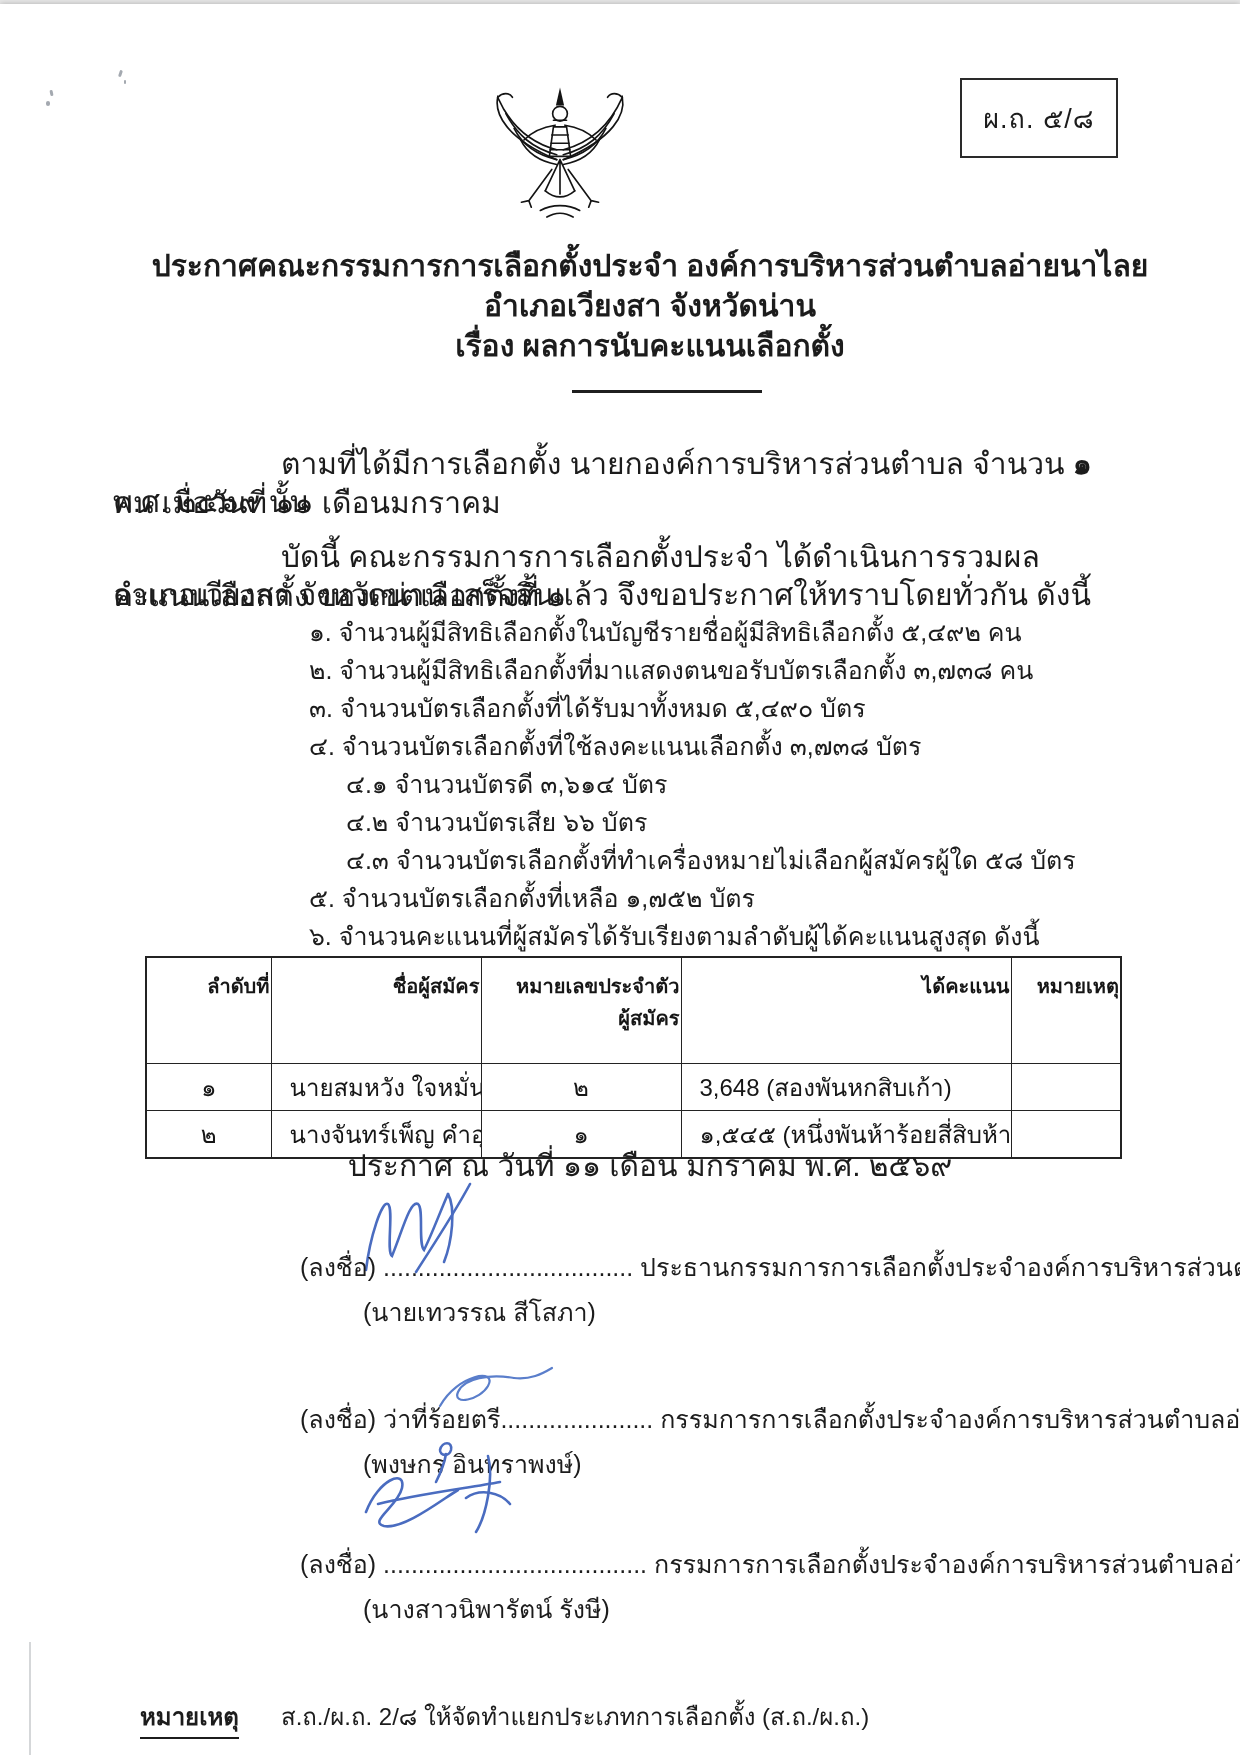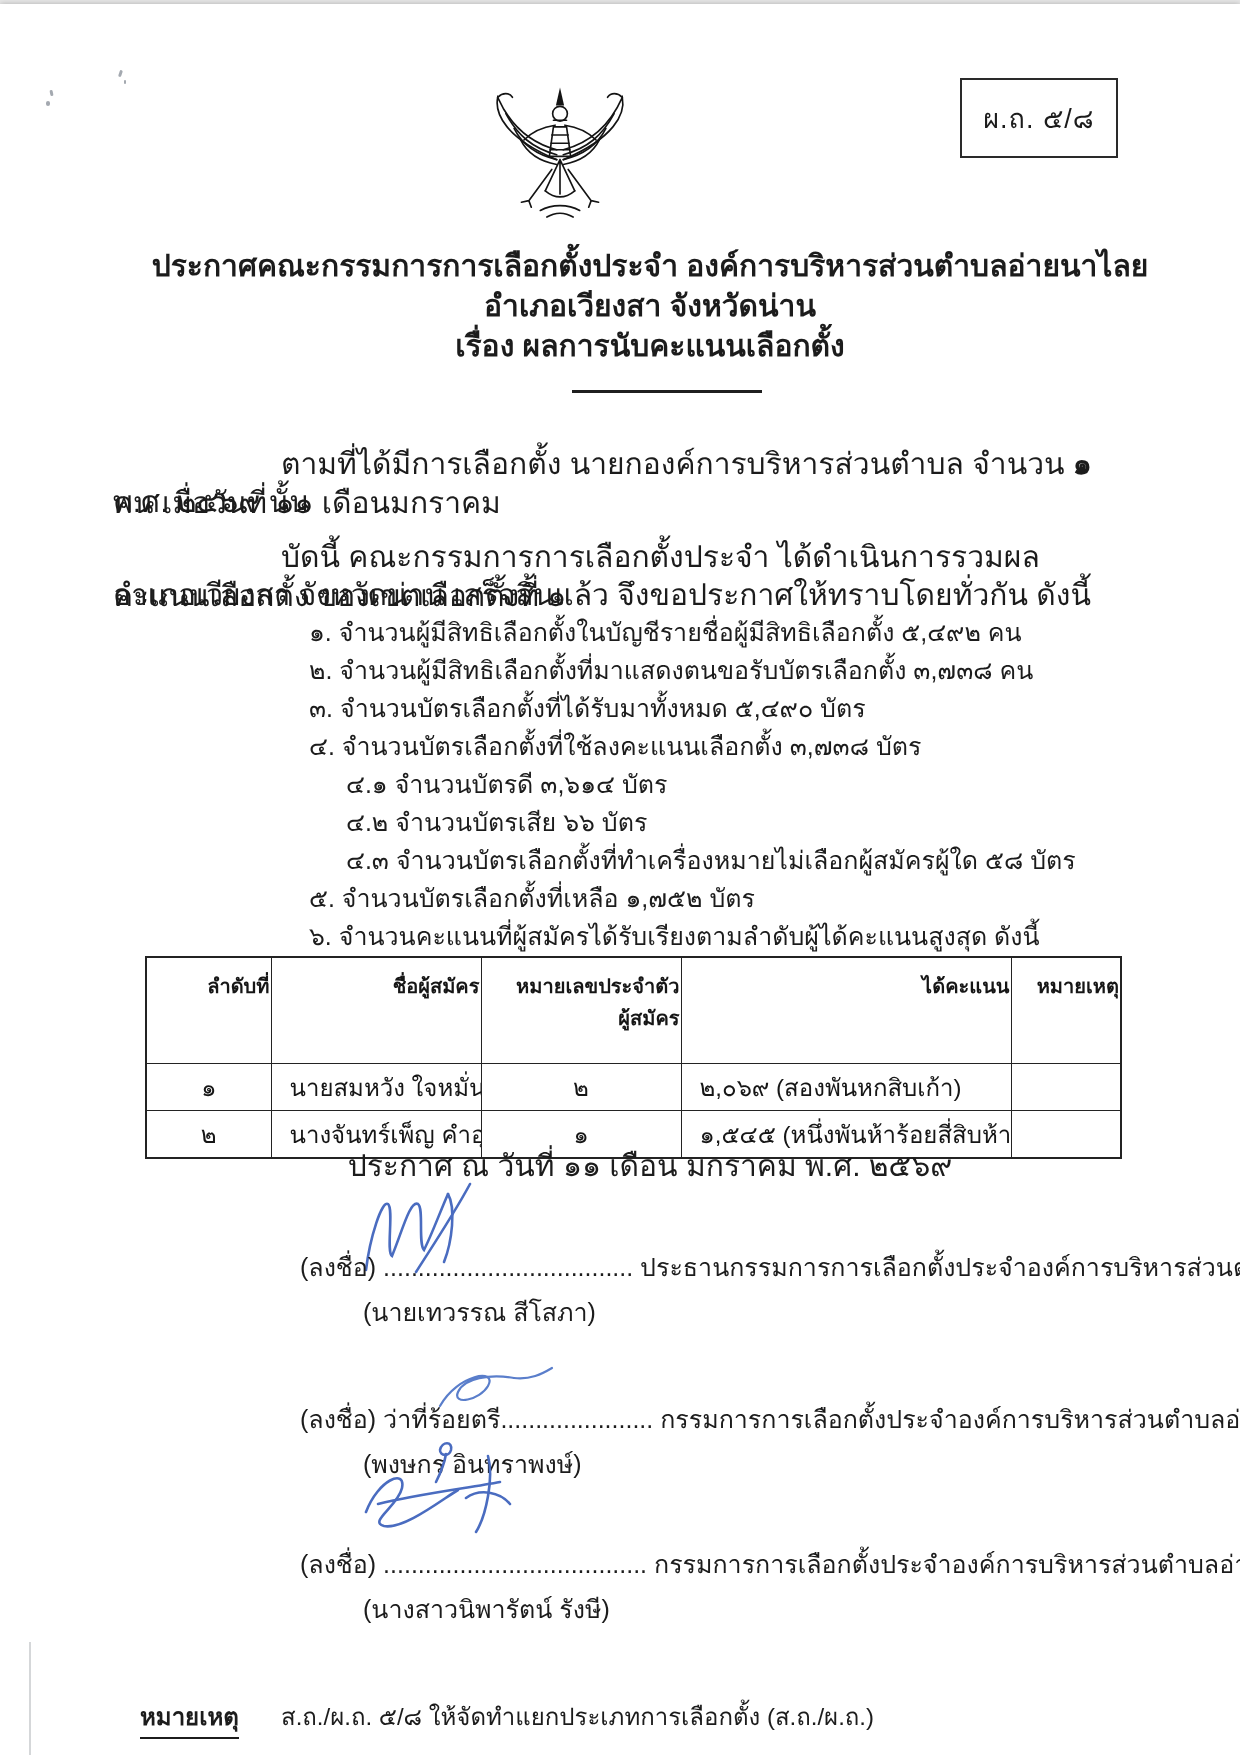--- a/index.html
+++ b/index.html
@@ -158,21 +158,21 @@
 ผู้สมัคร</th>
           <th>ได้คะแนน</th>
           <th>หมายเหตุ</th>
         </tr>
       </thead>
       <tbody>
         <tr>
           <td class="c-center">๑</td>
           <td class="c-left">นายสมหวัง  ใจหมั่น</td>
           <td class="c-center">๒</td>
-          <td class="c-left">๒,๐๖๙ (สองพันหกสิบเก้า)</td>
+          <td class="c-left">3,648 (สองพันหกสิบเก้า)</td>
           <td class="c-left"></td>
         </tr>
         <tr>
           <td class="c-center">๒</td>
           <td class="c-left">นางจันทร์เพ็ญ  คำอุ่น</td>
           <td class="c-center">๑</td>
           <td class="c-left">๑,๕๔๕ (หนึ่งพันห้าร้อยสี่สิบห้า)</td>
           <td class="c-left"></td>
         </tr>
       </tbody>
@@ -213,15 +213,15 @@
       <path d="M140,20 C146,42 138,80 128,96"></path>
       <path d="M118,62 C132,52 152,56 162,68"></path>
     </svg>
   </div>
   <div class="abs sig-line" style="top:1540px;">
     <span>(ลงชื่อ) </span><span></span><span>......................................</span><span> กรรมการการเลือกตั้งประจำองค์การบริหารส่วนตำบลอ่ายนาไลย</span>
   </div>
   <div class="abs sig-name" style="top:1585px;">(นางสาวนิพารัตน์  รังษี)</div>
 
   <div class="abs footer-label" style="top:1693px;">หมายเหตุ</div>
-  <div class="abs footer-text" style="top:1693px;">ส.ถ./ผ.ถ. ๕/๘ ให้จัดทำแยกประเภทการเลือกตั้ง (ส.ถ./ผ.ถ.)</div>
+  <div class="abs footer-text" style="top:1693px;">ส.ถ./ผ.ถ. 2/๘ ให้จัดทำแยกประเภทการเลือกตั้ง (ส.ถ./ผ.ถ.)</div>
 
 </div>
 
 </body></html>

